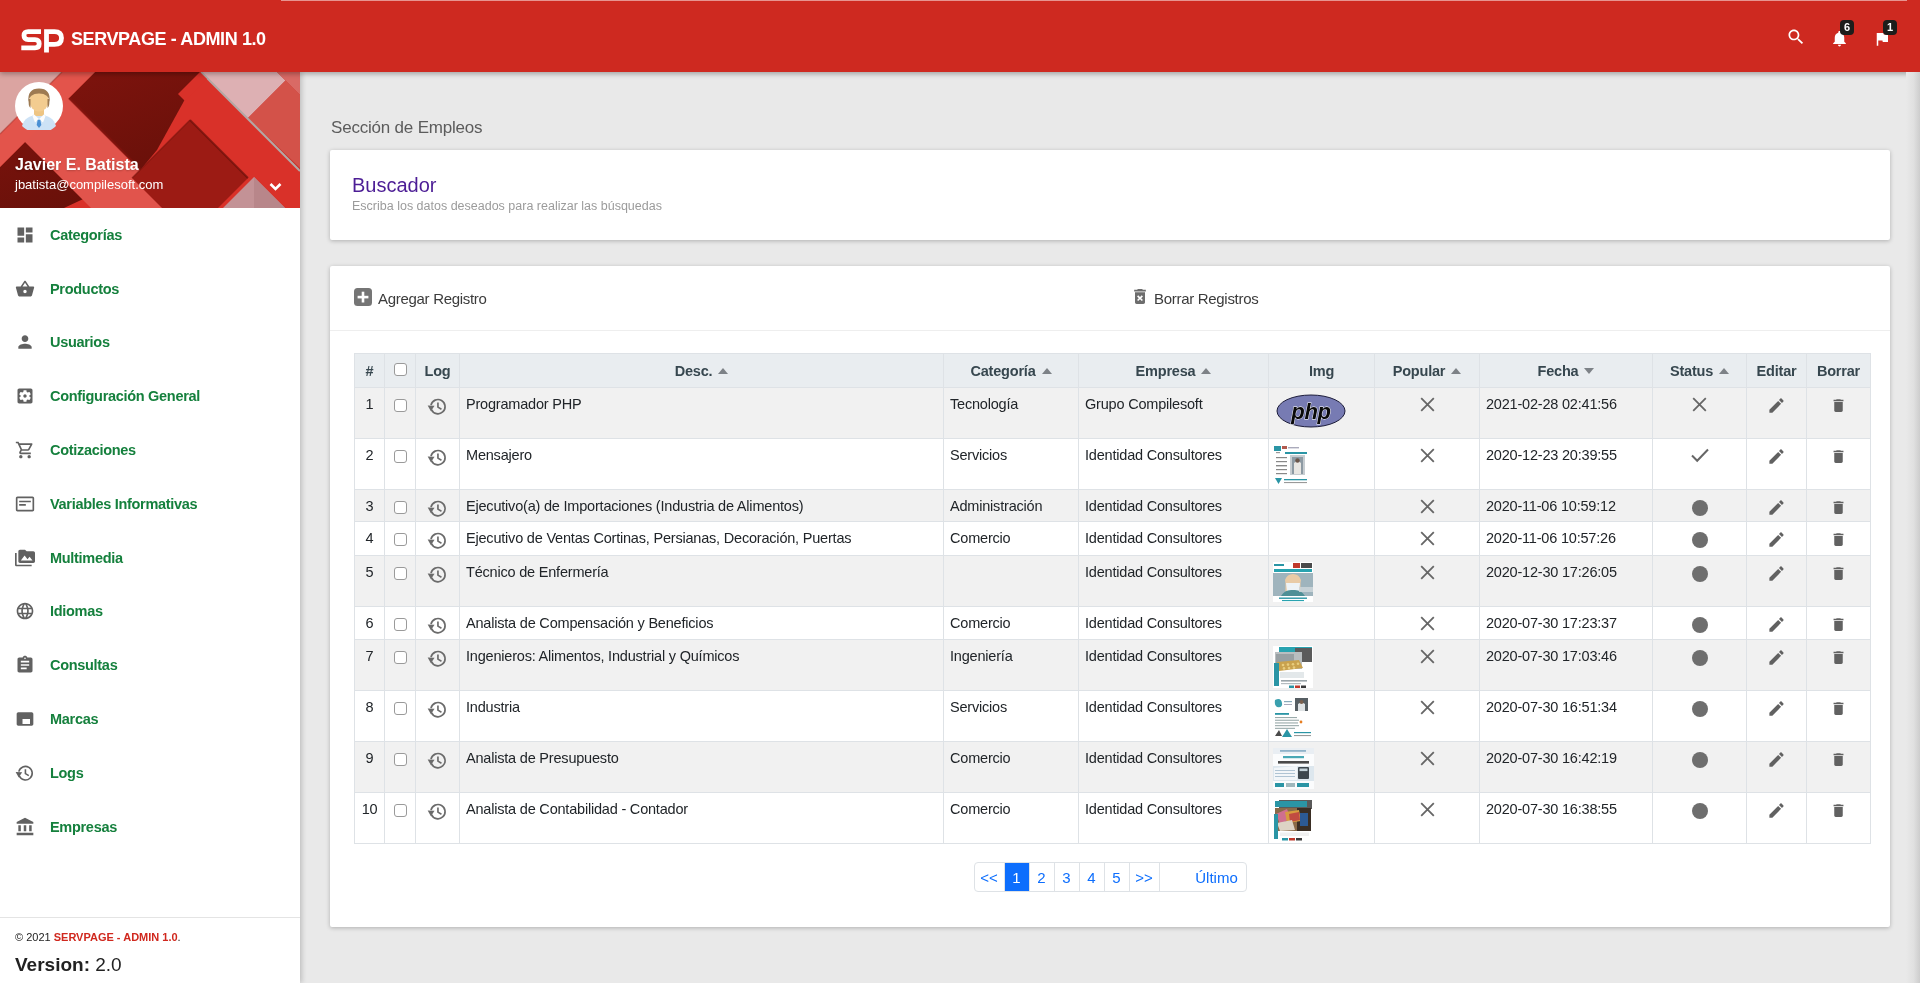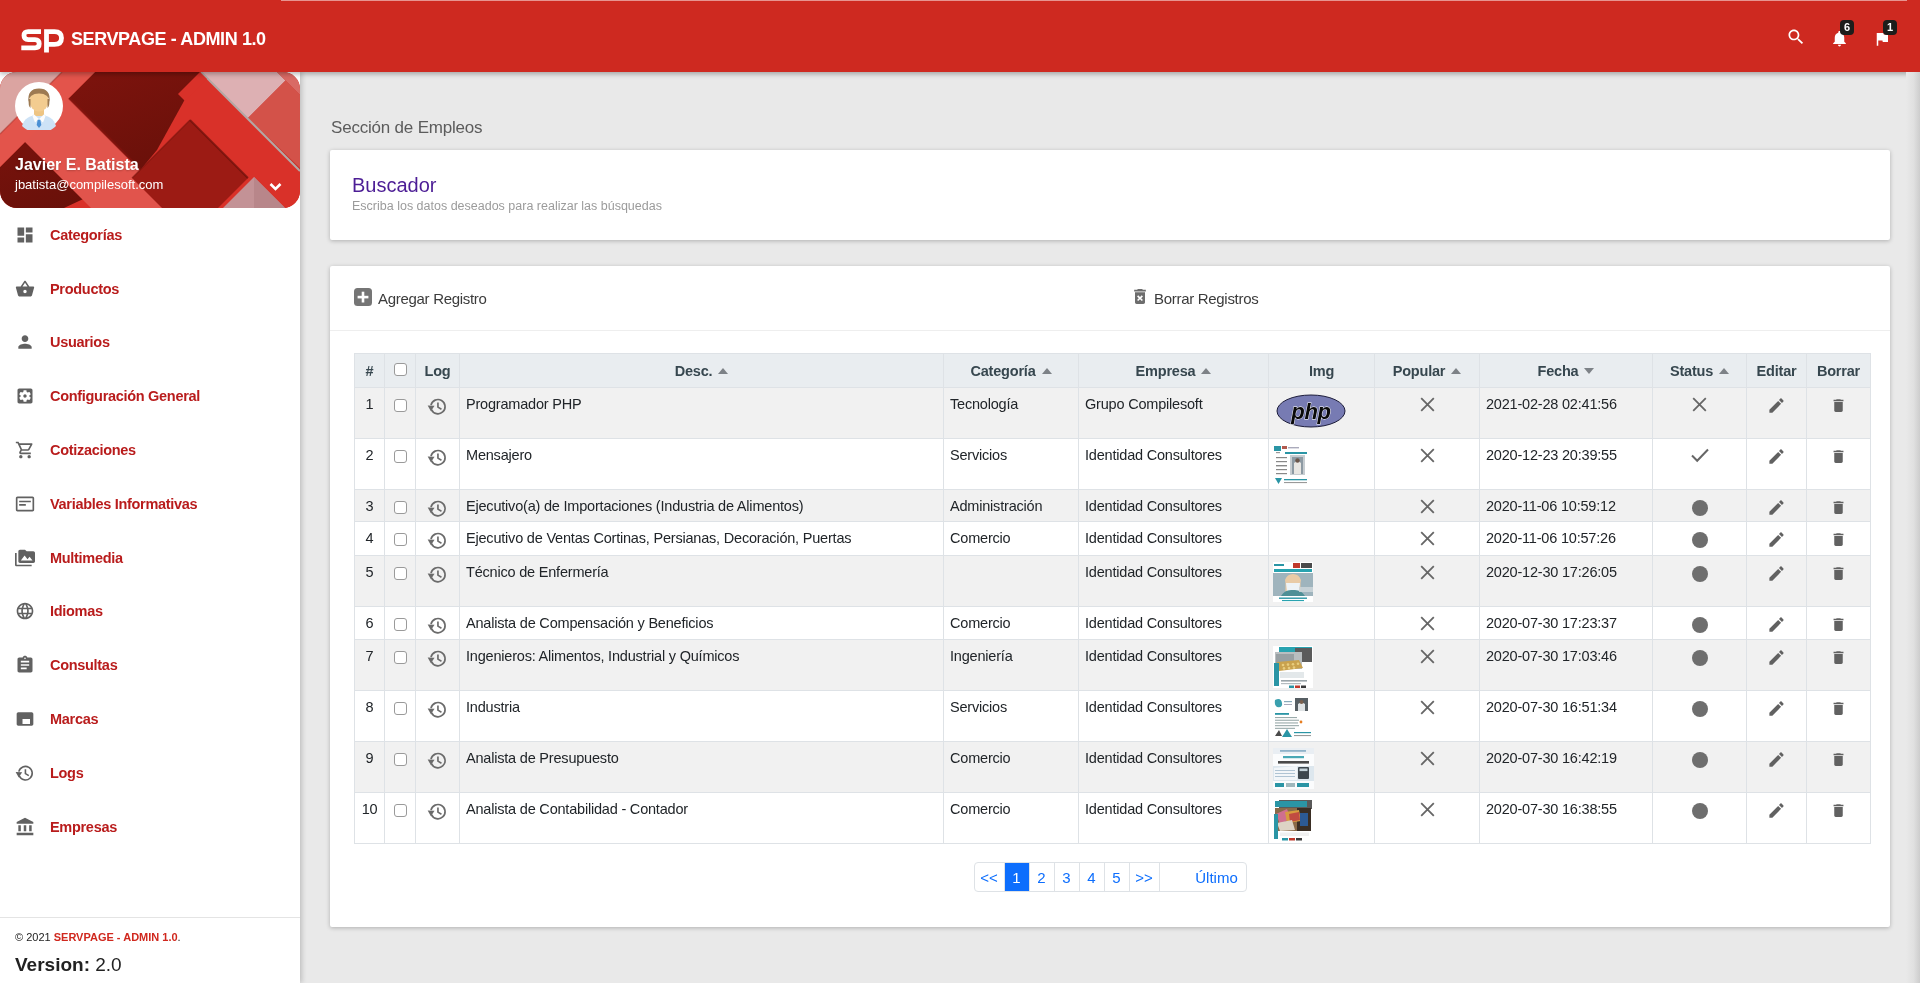--- a/index.html
+++ b/index.html
@@ -8,30 +8,30 @@
 body { font-family:"Liberation Sans", sans-serif; background:#e9e9e9; position:relative; }
 
 .topbar { position:absolute; left:0; top:0; width:1920px; height:72px; background:#ce2920; box-shadow:0 2px 5px rgba(0,0,0,.3); z-index:30; }
 .logo { position:absolute; left:21px; top:27px; }
 .brand { position:absolute; left:71px; top:29px; color:#fff; font-size:18px; font-weight:bold; letter-spacing:-0.4px; }
 .ticon { position:absolute; top:26px; }
 .ticon svg { display:block; }
 .badge { position:absolute; background:#1d1d1b; color:#fff; font-size:11px; font-weight:bold; width:14px; height:15px; border-radius:4px; text-align:center; line-height:15px; z-index:2; }
 
 .sidebar { position:absolute; left:0; top:72px; width:300px; height:911px; background:#fff; box-shadow:2px 0 5px rgba(0,0,0,.18); z-index:20; }
-.profile { position:absolute; left:0; top:0; width:300px; height:136px; overflow:hidden;border-radius:17px; }
+.profile { position:absolute; left:0; top:0; width:300px; height:136px; overflow:hidden; }
 .profile svg.bg { position:absolute; left:0; top:0; }
 .avatar { position:absolute; left:15px; top:10px; }
 .pname { position:absolute; left:15px; top:84px; color:#fff; font-size:16px; font-weight:bold; text-shadow:0 1px 2px rgba(0,0,0,.2);}
 .pmail { position:absolute; left:15px; top:105px; color:#fff; font-size:13px; }
 .chev { position:absolute; left:269px; top:111px; }
 .menu { position:absolute; left:0; top:136px; width:300px; }
 .mitem { position:relative; height:53.8px; }
 .mitem .mic { position:absolute; left:15px; top:50%; margin-top:-10px; width:20px; height:20px; }
-.mitem .mtx { position:absolute; left:50px; top:50%; margin-top:-8px; font-size:14.5px; letter-spacing:-0.3px; font-weight:bold; color:#b91c1c; }
+.mitem .mtx { position:absolute; left:50px; top:50%; margin-top:-8px; font-size:14.5px; letter-spacing:-0.3px; font-weight:bold; color:#15803d; }
 .mitem.active .mtx { color:#d0281e; }
 .sfoot { position:absolute; left:0; bottom:0; width:300px; height:66px; border-top:1px solid #e4e4e4; background:#fff; }
 .sfoot .l1 { position:absolute; left:15px; top:13px; font-size:11px; color:#222; }
 .sfoot .l1 b { color:#d0281e; }
 .sfoot .l2 { position:absolute; left:15px; top:36px; font-size:19px; color:#222; }
 
 .main { position:absolute; left:300px; top:72px; width:1620px; height:911px; }
 .h1 { position:absolute; left:31px; top:46px; font-size:17px; letter-spacing:-0.2px; color:#5c5c5c; }
 .card { position:absolute; background:#fff; box-shadow:0 1px 4px rgba(0,0,0,.25); border-radius:2px; }
 .card1 { left:30px; top:78px; width:1560px; height:90px; }

